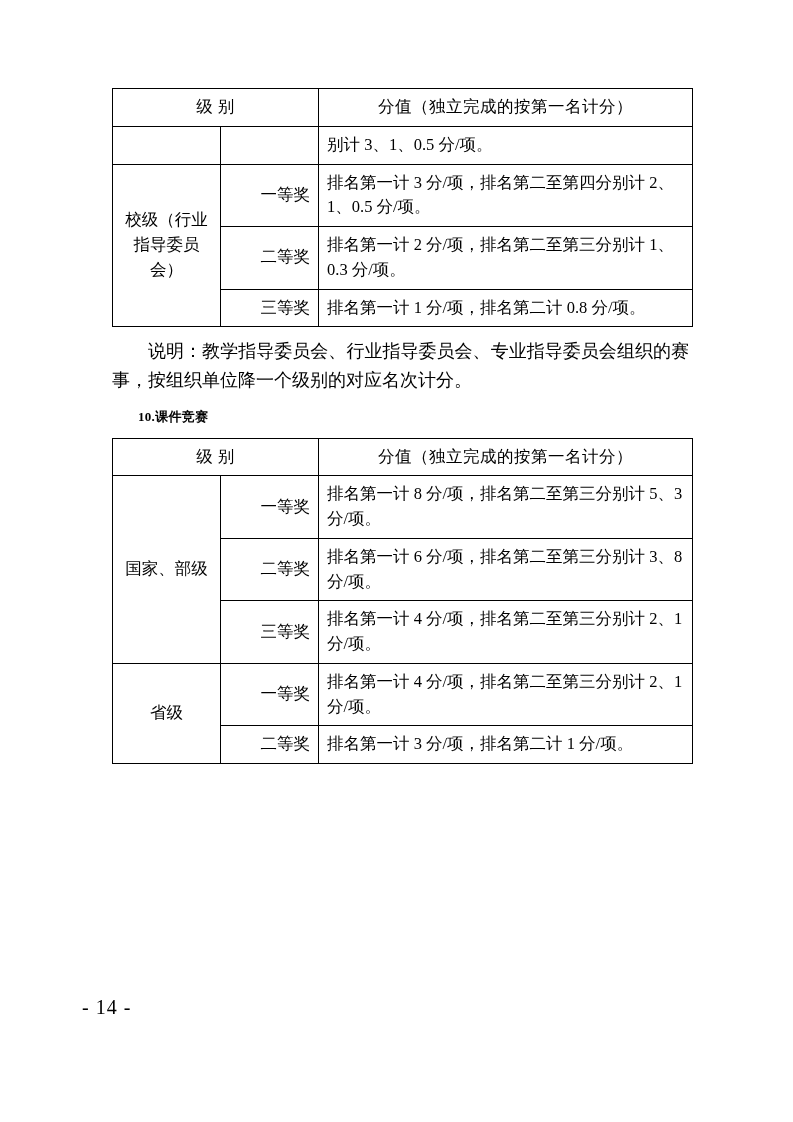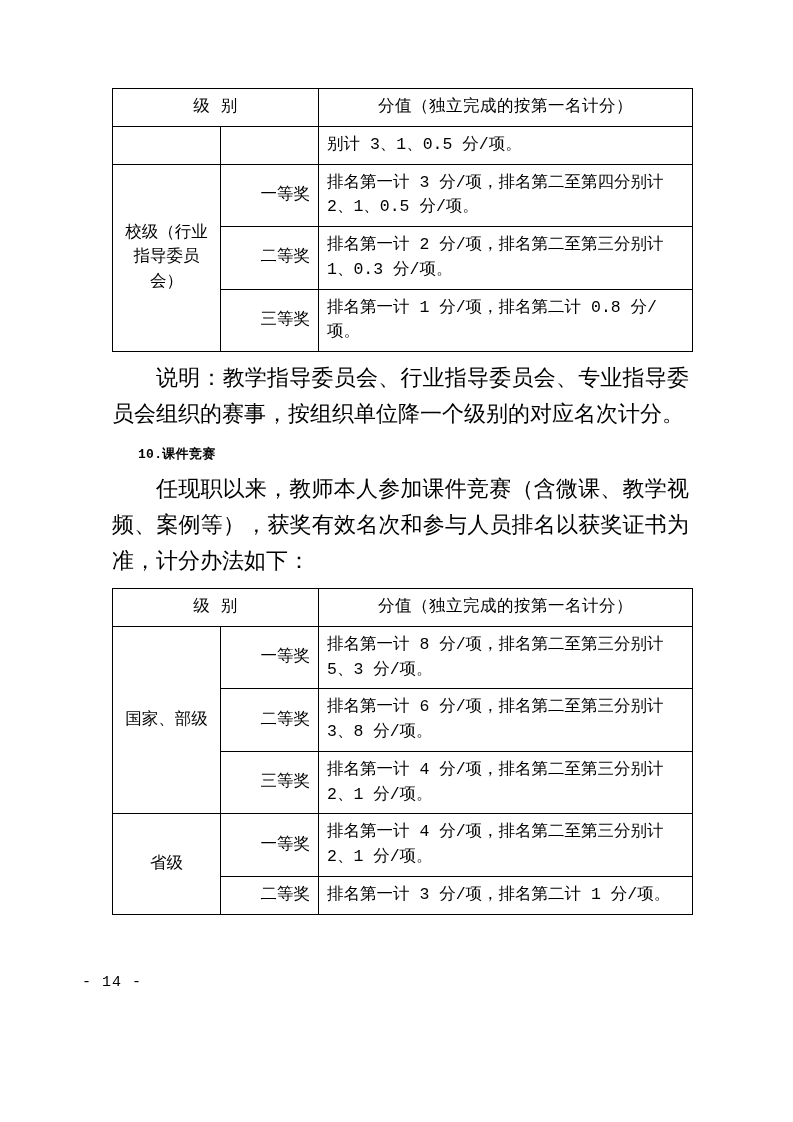--- a/index.html
+++ b/index.html
@@ -16,21 +16,20 @@
     overflow: hidden;
   }
   .page {
     position: absolute;
     left: 0;
     top: 0;
     width: 793px;
     height: 1122px;
     padding: 0;
     box-sizing: border-box;
-    font-family: Liberation Mono, monospace;
   }
   .content {
     position: absolute;
     left: 112px;
     top: 88px;
     width: 580px;
   }
 
   table.grid {
     border-collapse: collapse;
@@ -66,43 +65,43 @@
     text-align: left;
     font-size: 16.5px;
     line-height: 1.62;
     margin-top: 28px;
   }
   .col-a { width: 108px; }
   .col-b { width: 98px; }
   .col-c { width: 374px; }
 
   p.para {
-    font-size: 22px;
+    font-size: 18px;
     line-height: 1.62;
     margin: 10px 3px 0 0;
     text-align: justify;
     text-justify: inter-ideograph;
   }
   p.indent {
     text-indent: 2em;
   }
   h3.section {
     font-size: 13px;
     font-weight: bold;
     margin: 12px 0 4px 0;
     text-indent: 2em;
     letter-spacing: 0.3px;
   }
   .spacer-8 { height: 8px; }
 
   .page-number {
     position: absolute;
     left: 82px;
-    top: 974px;
-    font-size: 15px;
+    top: 996px;
+    font-size: 20px;
     letter-spacing: 1px;
   }
 </style>
 </head>
 <body>
 
 <div class="page">
   <div class="content">
 
     <table class="grid">
@@ -134,21 +133,20 @@
           <td class="award-cell">三等奖</td>
           <td class="desc-cell">排名第一计 1 分/项，排名第二计 0.8 分/项。</td>
         </tr>
       </tbody>
     </table>
 
     <p class="para indent">说明：教学指导委员会、行业指导委员会、专业指导委员会组织的赛事，按组织单位降一个级别的对应名次计分。</p>
 
     <h3 class="section">10.课件竞赛</h3>
 
-    <p class="para indent">任现职以来，教师本人参加课件竞赛（含微课、教学视频、案例等），获奖有效名次和参与人员排名以获奖证书为准，计分办法如下：</p>
 
     <div class="spacer-8"></div>
 
     <table class="grid">
       <colgroup>
         <col class="col-a">
           <col class="col-b">
           <col class="col-c">
       </colgroup>
       <tbody>

